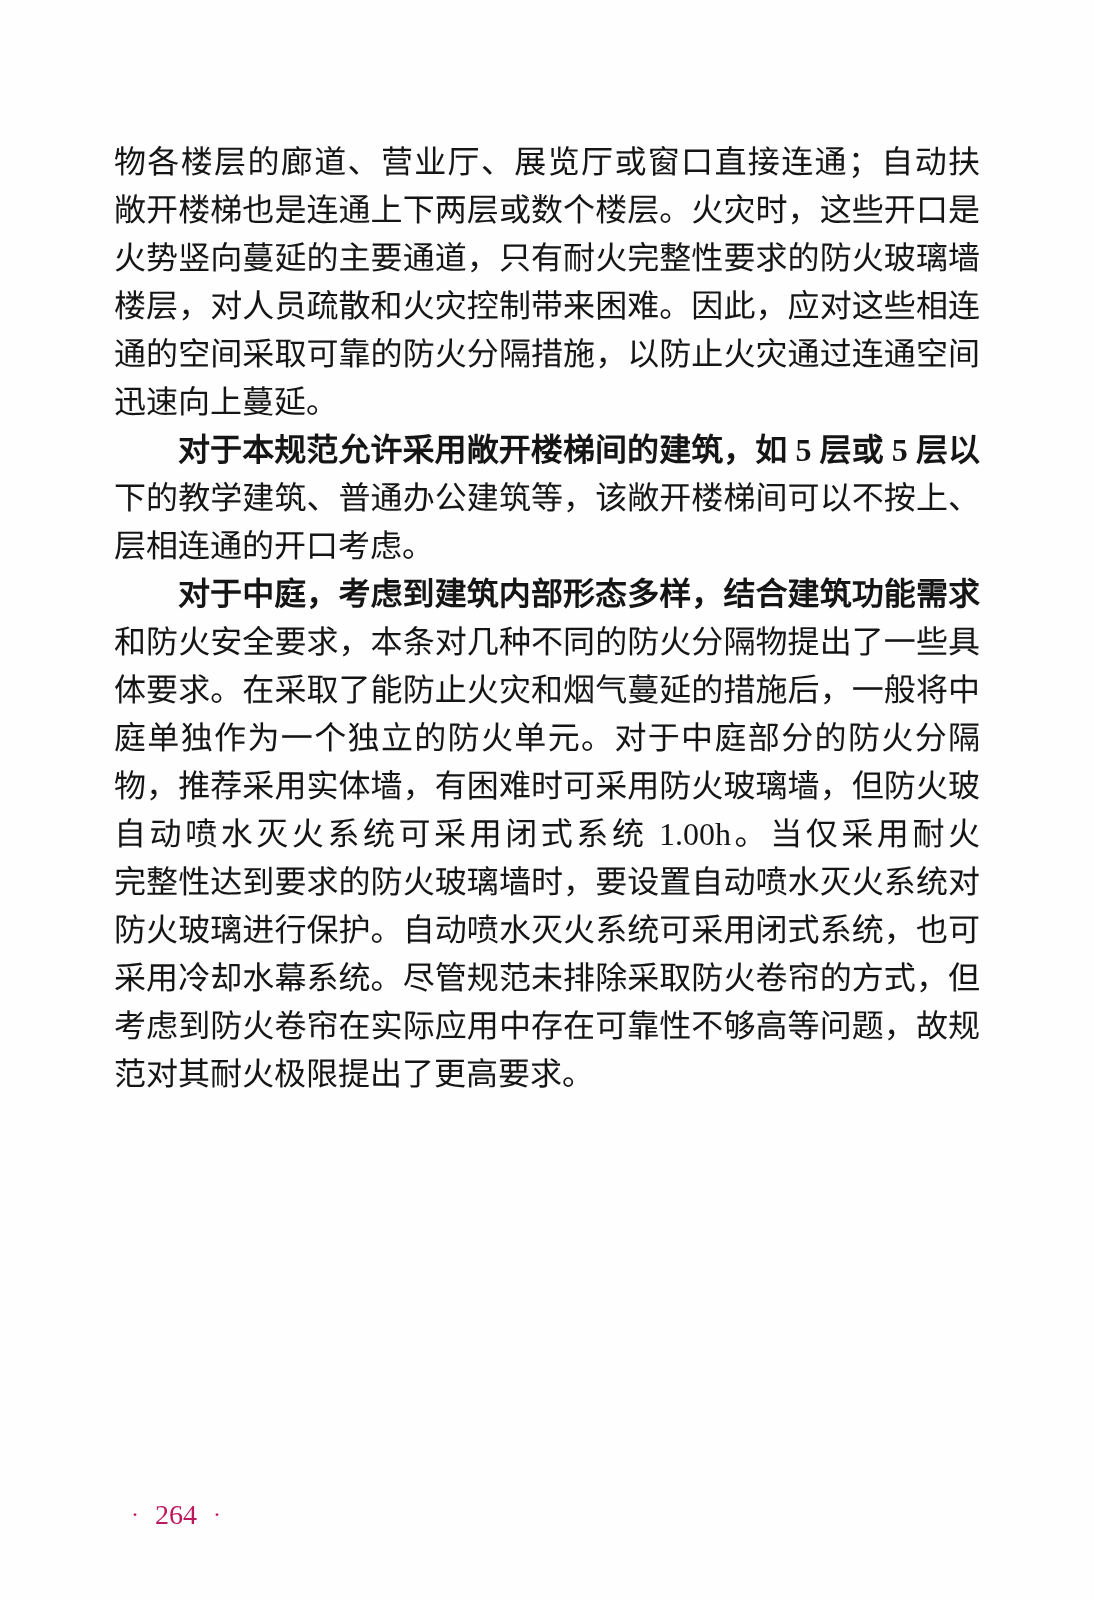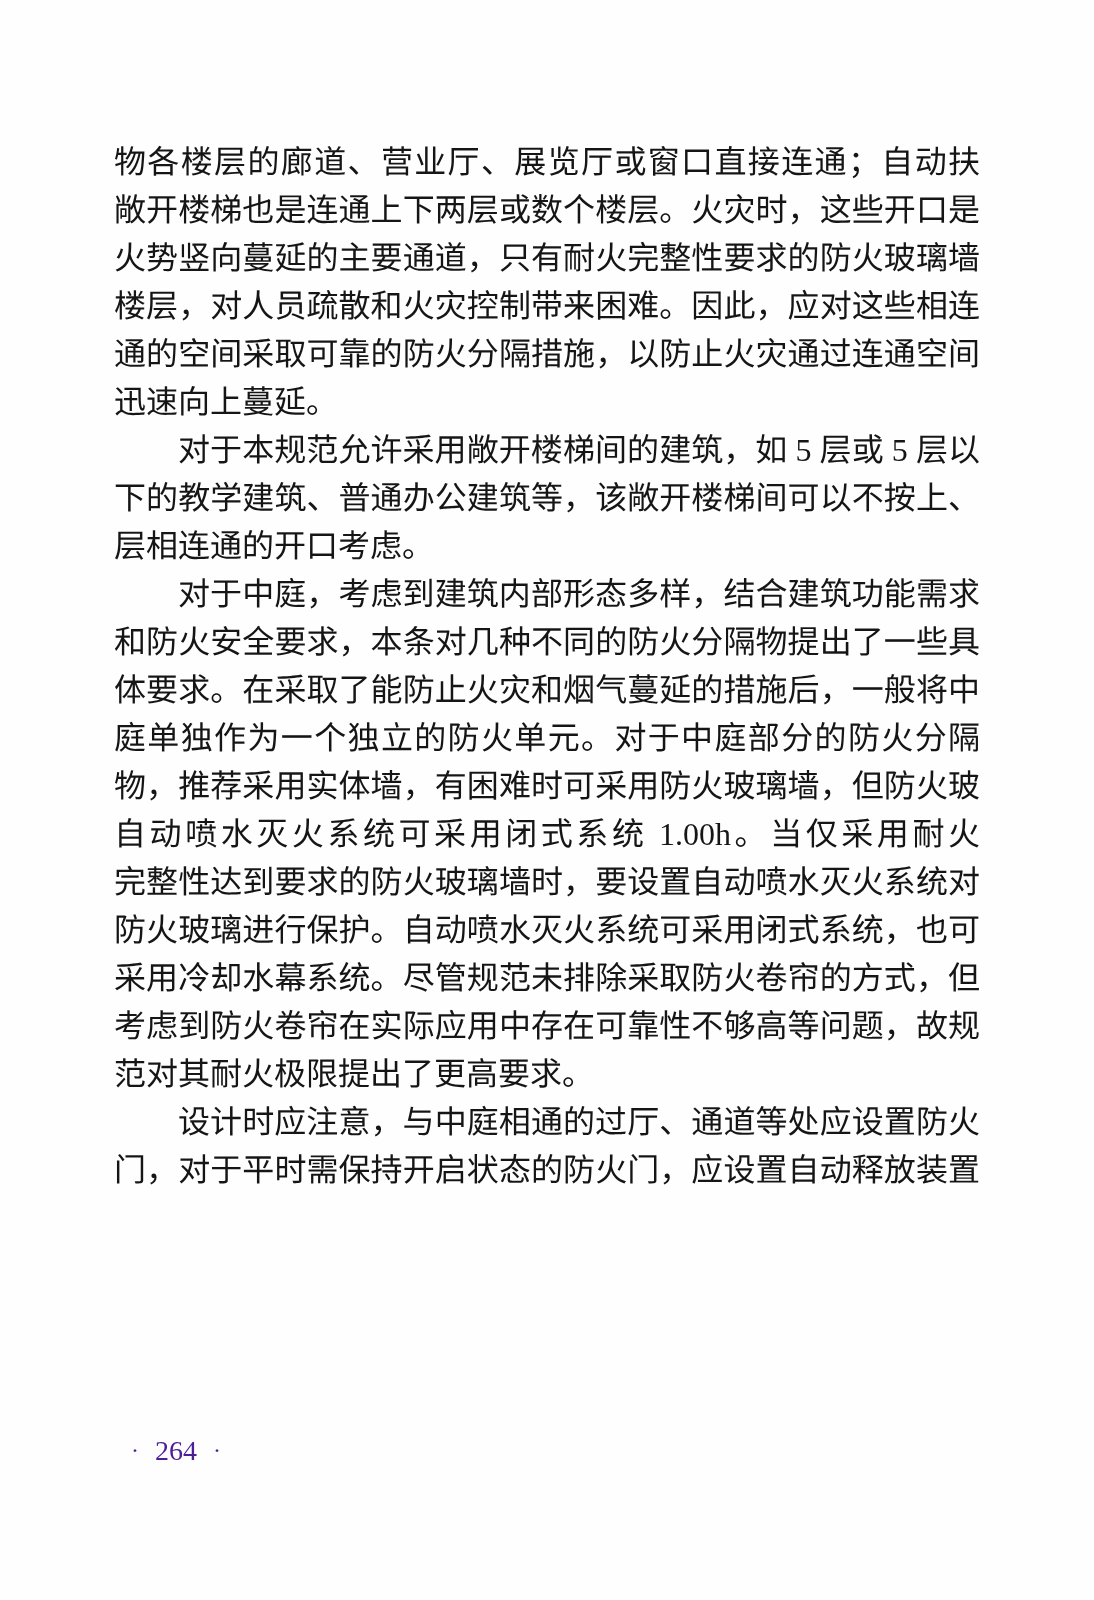--- a/index.html
+++ b/index.html
@@ -26,29 +26,29 @@
   }
   .paragraph { margin: 0; padding: 0; }
   .line {
     height: 48px;
     text-align: justify;
     text-align-last: justify;
     text-justify: inter-ideograph;
     white-space: pre-wrap;
     overflow: hidden;
   }
-  .line.indent { padding-left: 64px; }
+  .line.indent { padding-left: 64px; font-weight: bold; }
   .line.para-end { text-align-last: left; font-family: Liberation Serif, serif; }
   .footer {
     position: absolute;
     left: 131px;
-    top: 1430px;
+    top: 1494px;
     font-size: 28px;
     line-height: 40px;
-    color: #4c1d95;
+    color: #be185d;
     letter-spacing: 0;
   }
   .footer .dot {
     display: inline-block;
     font-size: 24px;
     vertical-align: 2px;
   }
   .footer .num {
     display: inline-block;
     margin: 0 16px;
@@ -79,21 +79,17 @@
         <div class="line">体要求。在采取了能防止火灾和烟气蔓延的措施后，一般将中</div>
         <div class="line">庭单独作为一个独立的防火单元。对于中庭部分的防火分隔</div>
         <div class="line">物，推荐采用实体墙，有困难时可采用防火玻璃墙，但防火玻璃</div>
         <div class="line">自动喷水灭火系统可采用闭式系统 1.00h。当仅采用耐火</div>
         <div class="line">完整性达到要求的防火玻璃墙时，要设置自动喷水灭火系统对</div>
         <div class="line">防火玻璃进行保护。自动喷水灭火系统可采用闭式系统，也可</div>
         <div class="line">采用冷却水幕系统。尽管规范未排除采取防火卷帘的方式，但</div>
         <div class="line">考虑到防火卷帘在实际应用中存在可靠性不够高等问题，故规</div>
         <div class="line para-end">范对其耐火极限提出了更高要求。</div>
       </div>
-      <div class="paragraph">
-        <div class="line indent">设计时应注意，与中庭相通的过厅、通道等处应设置防火</div>
-        <div class="line">门，对于平时需保持开启状态的防火门，应设置自动释放装置</div>
-      </div>
     </div>
   <div class="footer">
     <span class="dot">·</span><span class="num">264</span><span class="dot">·</span>
   </div>
 </div>
 
 </body></html>

